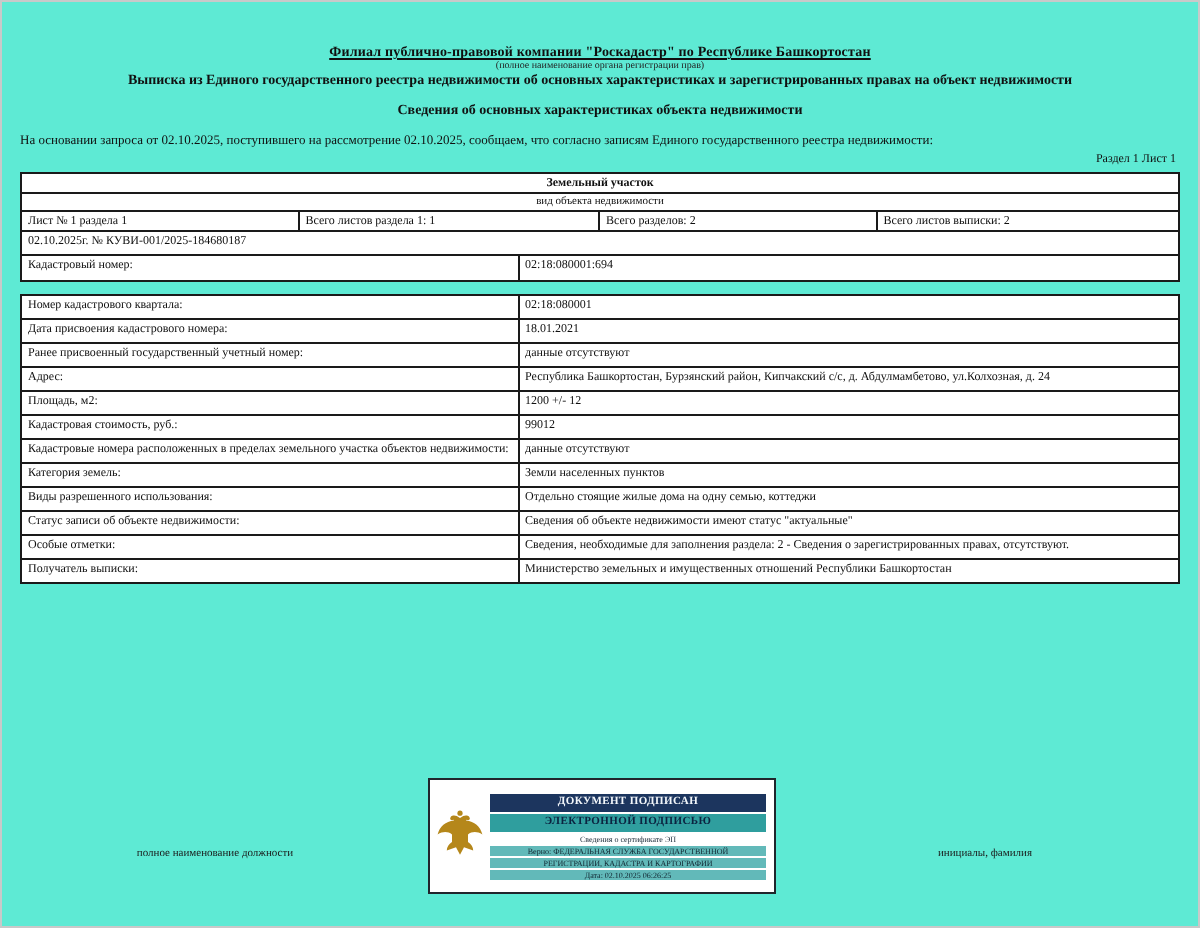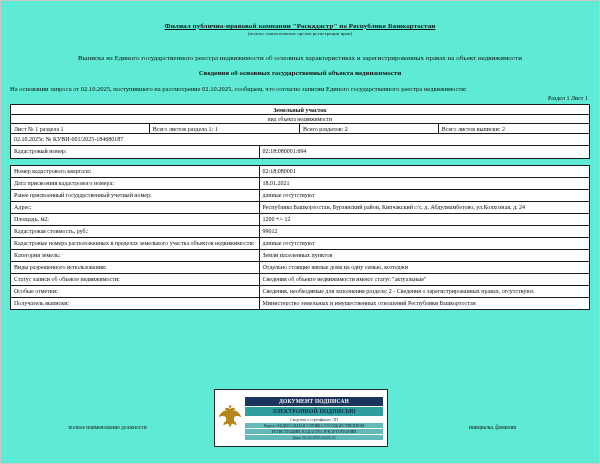--- a/index.html
+++ b/index.html
@@ -6,21 +6,21 @@
   html,body { width:600px; height:464px; }
   body { background:#e6e6e6; font-family:"Liberation Serif", serif; }
   .page {
     position:relative; width:600px; height:464px;
     background:#5eead4; color:#101010; overflow:hidden;
     border:1px solid #c9c9c9;
   }
   .content { padding:21px 9px 0 9px; }
   .org-name { text-align:center; font-weight:bold; font-size:7px; text-decoration:underline; letter-spacing:.1px; }
   .org-caption { text-align:center; font-size:5px; margin-top:1px; color:#222; }
-  .doc-title { text-align:center; font-weight:normal; font-size:7px; margin-top:18px; }
+  .doc-title { text-align:center; font-weight:bold; font-size:7px; margin-top:0; }
   .doc-subtitle { text-align:center; font-weight:bold; font-size:7px; margin-top:7px; }
   .request-line { font-size:6.5px; margin-top:8px; }
   .section-label { text-align:right; font-size:6px; margin-top:3px; padding-right:2px; }
 
   .tbl { border:1px solid #1a1a1a; margin-top:3px; font-size:6px; background:#fff; }
   .tbl2 { margin-top:6px; }
   .trow { display:flex; border-bottom:1px solid #1a1a1a; align-items:stretch; }
   .trow:last-child { border-bottom:none; }
   .tcell { padding:2px 3px 1px 3px; }
   .center { text-align:center; width:100%; }
@@ -49,21 +49,21 @@
   .foot-right { right:9px; width:195px; }
 </style>
 </head>
 <body>
 
 <div class="page">
   <div class="content">
     <div class="org-name">Филиал публично-правовой компании "Роскадастр" по Республике Башкортостан</div>
     <div class="org-caption">(полное наименование органа регистрации прав)</div>
     <div class="doc-title">Выписка из Единого государственного реестра недвижимости об основных характеристиках и зарегистрированных правах на объект недвижимости</div>
-    <div class="doc-subtitle">Сведения об основных государственный объекта недвижимости</div>
+    <div class="doc-subtitle">Сведения об основных характеристиках объекта недвижимости</div>
     <div class="request-line">На  основании запроса от 02.10.2025, поступившего на рассмотрение 02.10.2025, сообщаем, что согласно записям Единого государственного реестра недвижимости:</div>
     <div class="section-label">Раздел 1 Лист 1</div>
 
     <div class="tbl">
       <div class="trow">
         <div class="tcell center bold">Земельный участок</div>
       </div>
       <div class="trow">
         <div class="tcell center cap">вид объекта недвижимости</div>
       </div>

